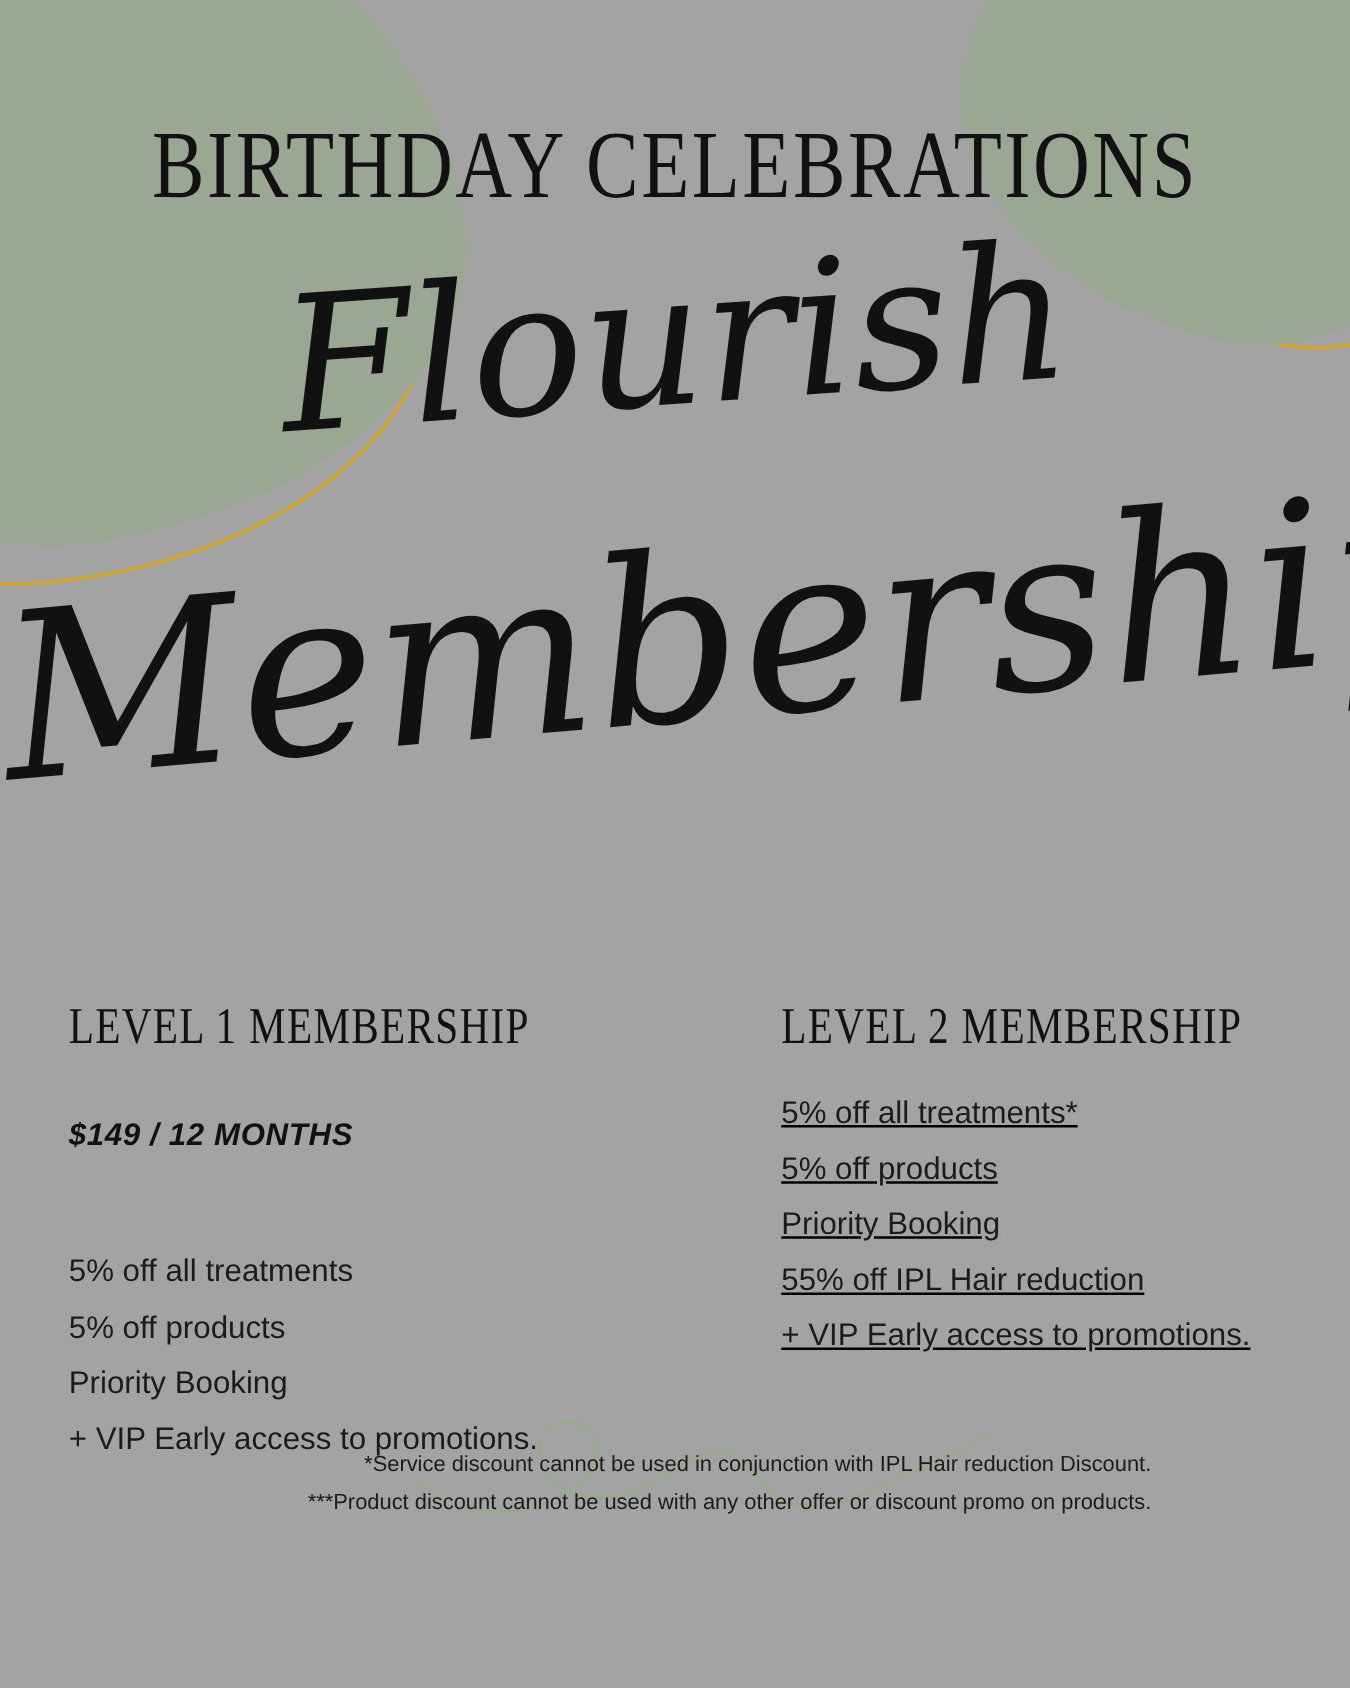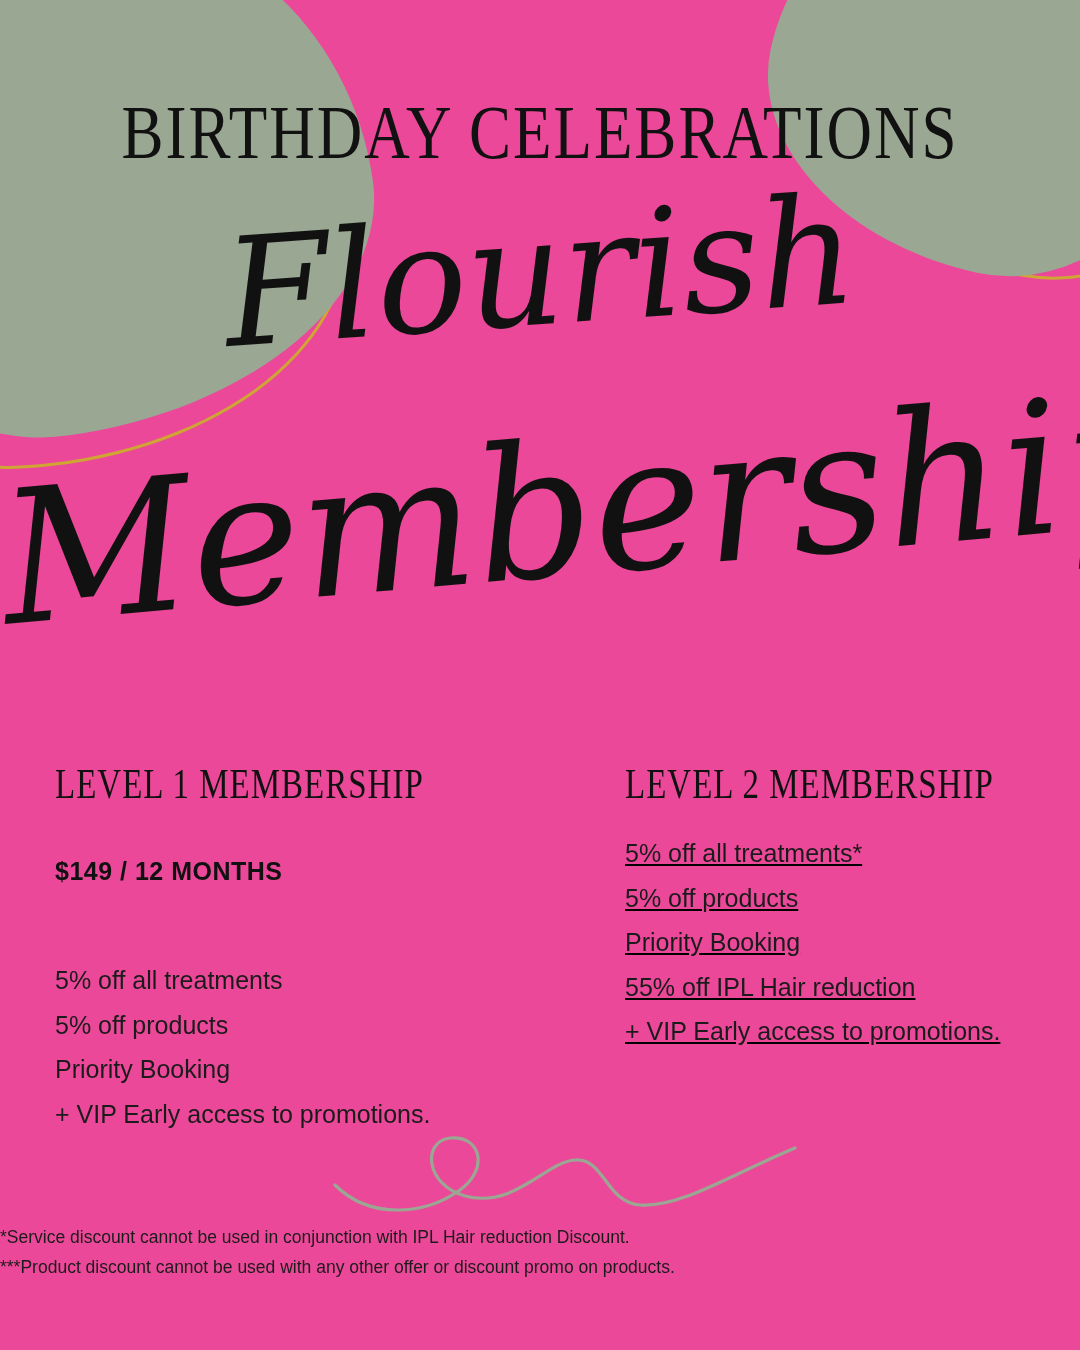--- a/index.html
+++ b/index.html
@@ -10,21 +10,21 @@
     width: 1080px;
     height: 1350px;
     background: #fbe8e8;
     font-family: "Liberation Sans", sans-serif;
     overflow: hidden;
     position: relative;
   }
   .poster {
     position: absolute;
     inset: 0;
-    background: #ec4899;
+    background: #a3a3a3;
     overflow: hidden;
   }
 
   
   .blob-left {
     position: absolute;
     left: -190px;
     top: -70px;
     width: 560px;
     height: 500px;
@@ -108,62 +108,63 @@
   }
   .script-2 {
     top: 430px;
     font-size: 185px;
     transform: rotate(-5deg);
   }
 
   
   .col {
     position: absolute;
-    top: 762px;
+    top: 799px;
   }
   .col-1 { left: 55px; width: 470px; }
   .col-2 { left: 625px; width: 440px; }
 
   .tier-title {
     font-family: "Liberation Serif", serif;
     font-size: 33px;
     letter-spacing: 1px;
     color: #111;
     transform: scaleY(1.25);
     transform-origin: left top;
     white-space: nowrap;
   }
   .tier-price {
     margin-top: 58px;
     font-family: "Liberation Sans", sans-serif;
     font-weight: bold;
     font-size: 25px;
     letter-spacing: 0.5px;
     color: #111;
+    font-style: italic;
   }
   .benefits {
     margin-top: 72px;
     list-style: none;
     padding: 0;
   }
   .benefits li {
     font-size: 25px;
     color: #1b1b1b;
     line-height: 1.78;
     font-weight: 300;
   }
   .col-2 .benefits { margin-top: 32px; text-decoration: underline; }
 
   
   .footnotes {
     position: absolute;
     left: 0;
-    top: 1222px;
+    top: 1156px;
     width: 921px;
-    text-align: left;
+    text-align: right;
   }
   .footnotes div {
     font-size: 17.5px;
     color: #1b1b1b;
     line-height: 1.73;
     font-weight: 300;
   }
 </style>
 </head>
 <body>

